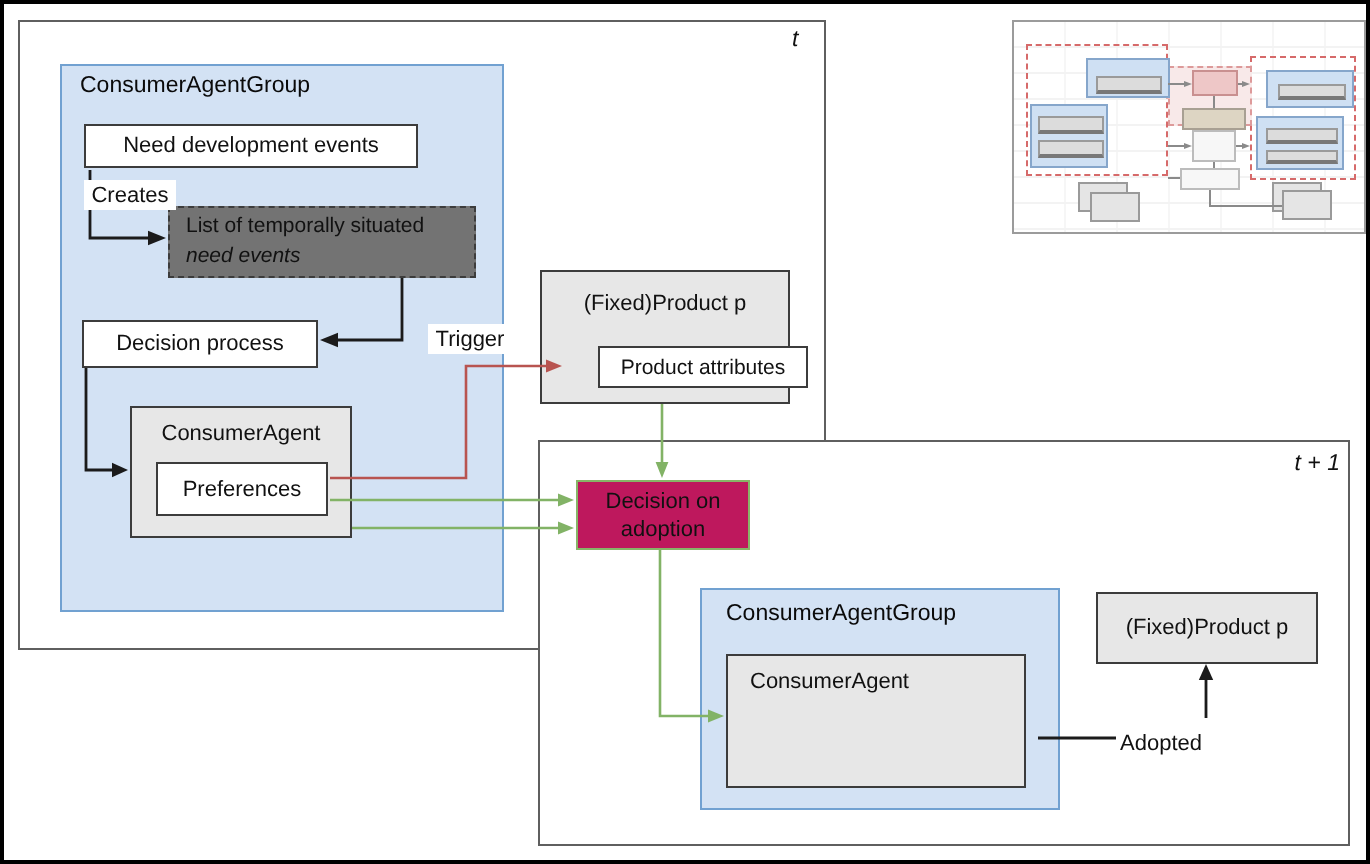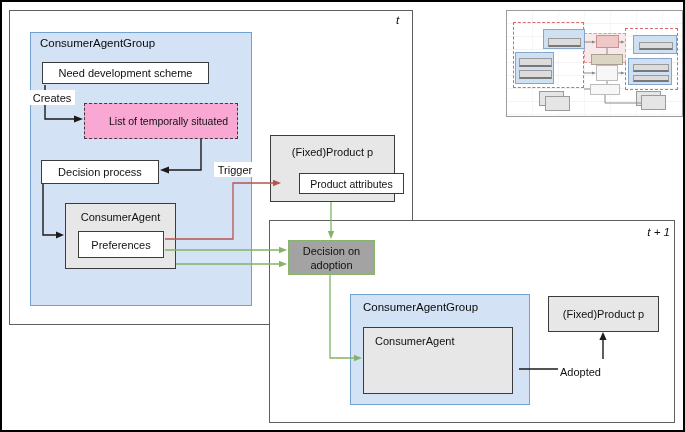--- a/index.html
+++ b/index.html
@@ -12,23 +12,23 @@
   .frame{border:1px solid #5f5f5f;background:transparent;}
   .frame-label{font-style:italic;font-size:11.5px;color:#111;}
   .group-blue{background:#d3e2f4;border:1px solid #71a1d1;}
   .group-title{font-size:11.5px;color:#0a0a0a;white-space:nowrap;}
   .node{border:1px solid #3c3c3c;display:flex;align-items:center;justify-content:center;
         font-size:11px;white-space:nowrap;}
   .white-node{background:#fff;}
   .gray-node{background:#e7e7e7;}
   .titled-gray{background:#e7e7e7;border:1px solid #3c3c3c;}
   .titled-gray .inner-title{font-size:11px;white-space:nowrap;}
-  .dashed-node{background:#f9a8d4;border:1px dashed #3c3c3c;display:flex;flex-direction:column;
-        justify-content:center;padding-left:24px;font-size:10.5px;line-height:15px;}
-  .green-node{background:#a3a3a3;border:1px solid #87b567;display:flex;flex-direction:column;
+  .dashed-node{background:#737373;border:1px dashed #3c3c3c;display:flex;flex-direction:column;
+        justify-content:center;padding-left:8px;font-size:10.5px;line-height:15px;}
+  .green-node{background:#be185d;border:1px solid #87b567;display:flex;flex-direction:column;
         align-items:center;justify-content:center;font-size:11px;line-height:14px;}
   .line-label{background:#fff;font-size:11px;display:flex;align-items:center;
         justify-content:center;white-space:nowrap;z-index:7;}
   .free-label{font-size:11px;white-space:nowrap;z-index:7;}
   .it{font-style:italic;}
   svg.wires{position:absolute;left:0;top:0;z-index:6;pointer-events:none;}
   
   .z1{z-index:1}.z2{z-index:2}.z3{z-index:3}.z4{z-index:4}.z5{z-index:5}
   
   .minimap{
@@ -52,27 +52,28 @@
 
 <div class="canvas">
 
   <div class="abs frame z1" style="left:7px;top:8px;width:404px;height:315px;"></div>
   <div class="abs frame-label" style="left:394px;top:12px;z-index:5;">t</div>
 
   <div class="abs group-blue z2" style="left:28px;top:30px;width:222px;height:274px;"></div>
   <div class="abs group-title z3" style="left:38px;top:35px;">ConsumerAgentGroup</div>
 
   <div class="abs node white-node z3" style="left:40px;top:60px;width:167px;height:22px;">
-    <span>Need development scheme</span>
-  </div>
-
-  <div class="abs line-label" style="left:27px;top:88px;width:46px;height:15px;">Creates</div>
+    <span>Need development events</span>
+  </div>
+
+  <div class="abs line-label" style="left:40px;top:88px;width:46px;height:15px;">Creates</div>
 
   <div class="abs dashed-node z3" style="left:82px;top:101px;width:154px;height:36px;">
     <span>List of temporally situated</span>
+    <span class="it">need events</span>
   </div>
 
   <div class="abs node white-node z3" style="left:39px;top:158px;width:118px;height:24px;">
     <span>Decision process</span>
   </div>
 
   <div class="abs line-label" style="left:176px;top:160px;width:42px;height:15px;margin-left:36px;">Trigger</div>
 
   <div class="abs titled-gray z3" style="left:63px;top:201px;width:111px;height:66px;text-align:center;">
     <div class="inner-title" style="margin-top:7px;">ConsumerAgent</div>

